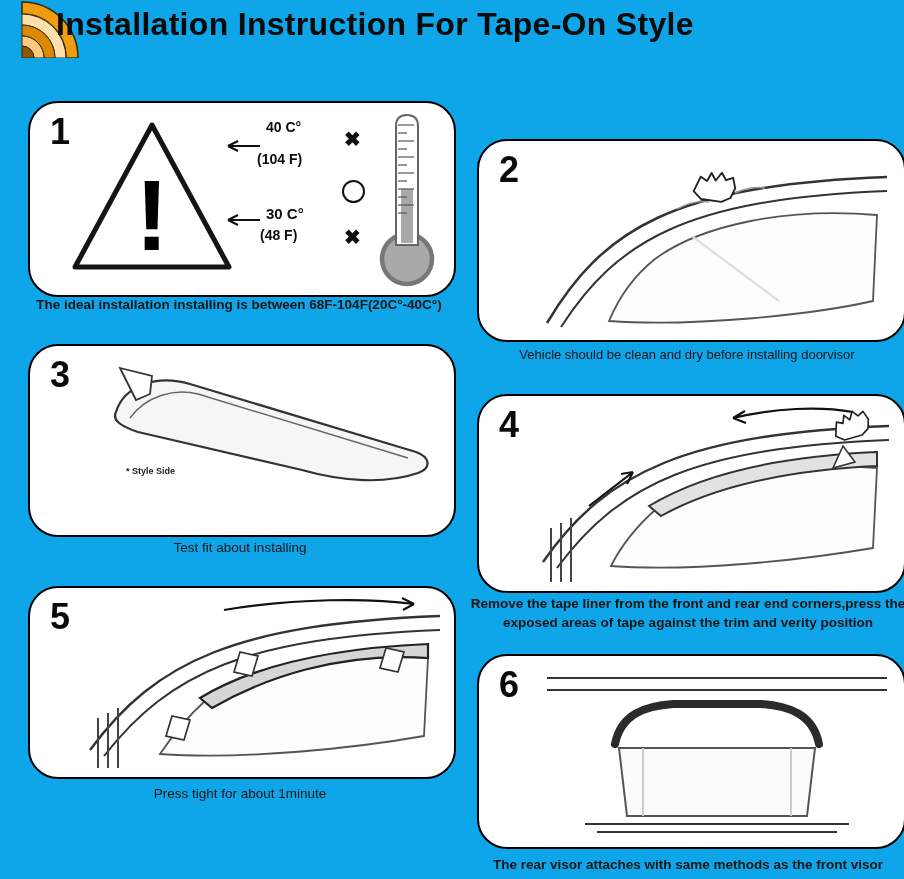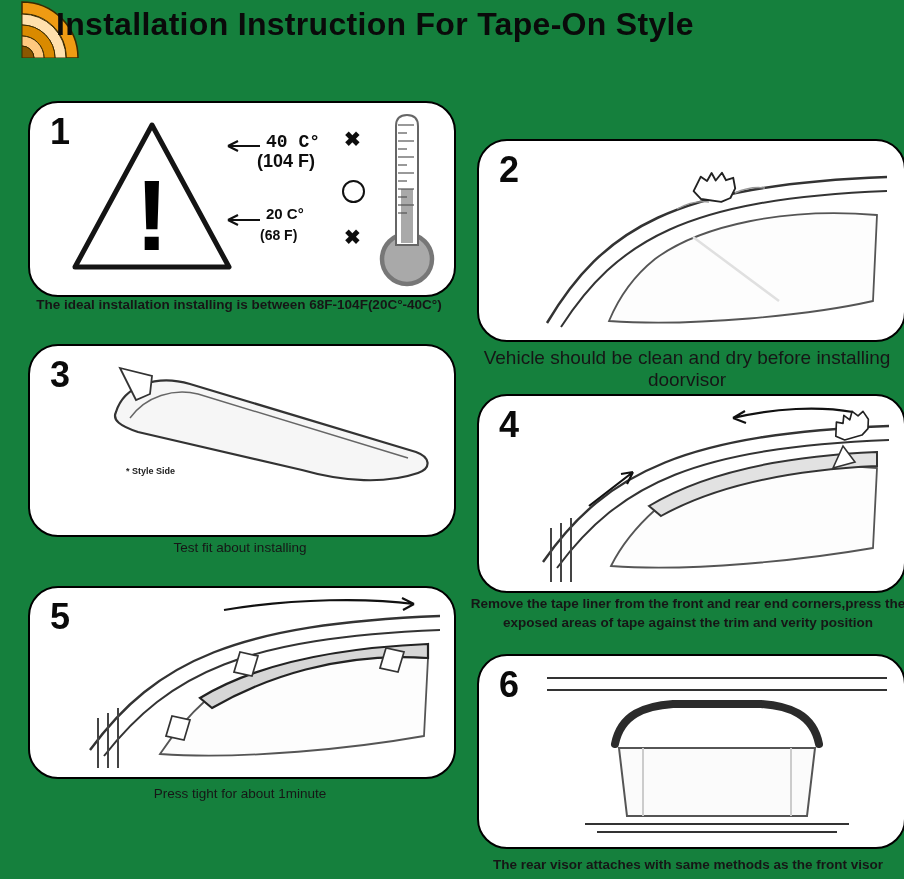--- a/index.html
+++ b/index.html
@@ -1,50 +1,50 @@
 <!DOCTYPE html>
 <html><head>
 <meta charset="utf-8">
 <style>
   html,body{margin:0;padding:0;background:#fff;}
-  .page{position:relative;width:904px;height:879px;background:#15803d;
+  .page{position:relative;width:904px;height:879px;background:#0ea5e9;
         font-family:"Liberation Sans",sans-serif;color:#111;overflow:hidden;}
 
   
   .fan{position:absolute;left:16px;top:0;width:132px;height:58px;}
   .title{position:absolute;left:56px;top:6px;margin:0;font-size:32px;font-weight:bold;
          color:#0a0a0a;white-space:nowrap;letter-spacing:.3px;}
 
   
   .panel{position:absolute;border:2.5px solid #000;border-radius:30px;background:#fff;}
   #p1{left:28px;top:101px;width:424px;height:192px;}
   #p2{left:477px;top:139px;width:425px;height:199px;}
   #p3{left:28px;top:344px;width:424px;height:189px;}
   #p4{left:477px;top:394px;width:425px;height:195px;}
   #p5{left:28px;top:586px;width:424px;height:189px;}
   #p6{left:477px;top:654px;width:425px;height:191px;}
   .num{position:absolute;left:20px;top:8px;font-size:36px;font-weight:bold;color:#0a0a0a;}
 
   
   .caption{position:absolute;text-align:center;font-size:13.5px;color:#161616;}
   .cap1{left:8px;top:297px;width:462px;font-weight:600;}
-  .cap2{left:470px;top:347px;width:434px;font-weight:400;font-size:19px;}
+  .cap2{left:470px;top:347px;width:434px;font-weight:400;font-size:13px;}
   .cap3{left:28px;top:540px;width:424px;font-weight:400;}
   .cap4{left:468px;top:595px;width:440px;font-weight:700;line-height:1.4;}
   .cap5{left:28px;top:786px;width:424px;font-weight:400;text-align:center;}
   .cap6{left:466px;top:857px;width:444px;font-weight:700;}
 
   
   .tri{position:absolute;left:40px;top:16px;width:165px;height:155px;}
   .arrow{position:absolute;width:42px;height:14px;}
   .arrow1{left:190px;top:36px;}
   .arrow2{left:190px;top:110px;}
   .t{position:absolute;font-weight:700;color:#0d0d0d;}
-  .thc{left:236px;top:29px;font-size:18px;font-family:Liberation Mono, monospace;}
-  .thf{left:227px;top:48px;font-size:18px;}
+  .thc{left:236px;top:16px;font-size:14px;}
+  .thf{left:227px;top:48px;font-size:14px;}
   .tlc{left:236px;top:102px;font-size:15px;}
   .tlf{left:230px;top:124px;font-size:14px;}
   .xmark{position:absolute;font-size:20px;font-weight:700;color:#0d0d0d;}
   .x1{left:314px;top:24px;}
   .x2{left:314px;top:122px;}
   .okc{position:absolute;left:312px;top:77px;width:19px;height:19px;border:2.5px solid #111;
        border-radius:50%;}
   .thermo{position:absolute;left:344px;top:8px;width:66px;height:176px;}
 
   
@@ -77,22 +77,22 @@
       <text x="82" y="131" text-anchor="middle" font-size="100" font-weight="bold" fill="#000">!</text>
     </svg>
     <svg class="arrow arrow1" viewBox="0 0 42 14">
       <path d="M40,7 H8 M8,7 L18,2 M8,7 L18,12" stroke="#111" stroke-width="2.2" fill="none"></path>
     </svg>
     <svg class="arrow arrow2" viewBox="0 0 42 14">
       <path d="M40,7 H8 M8,7 L18,2 M8,7 L18,12" stroke="#111" stroke-width="2.2" fill="none"></path>
     </svg>
     <div class="t thc">40 C°</div>
     <div class="t thf">(104 F)</div>
-    <div class="t tlc">20 C°</div>
-    <div class="t tlf">(68 F)</div>
+    <div class="t tlc">30 C°</div>
+    <div class="t tlf">(48 F)</div>
     <div class="xmark x1">✖</div>
     <div class="okc"></div>
     <div class="xmark x2">✖</div>
     <svg class="thermo" viewBox="0 0 66 176">
       <circle cx="33" cy="148" r="25" fill="#a9a9a9" stroke="#777" stroke-width="4.5"></circle>
       <path d="M22,15 Q22,4 33,4 Q44,4 44,15 L44,134 L22,134 Z" fill="#fff" stroke="#666" stroke-width="2"></path>
       <rect x="27" y="78" width="12" height="54" fill="#a9a9a9"></rect>
       <g stroke="#555" stroke-width="1.2">
         <line x1="24" y1="14" x2="40" y2="14"></line>
           <line x1="24" y1="22" x2="33" y2="22"></line>

